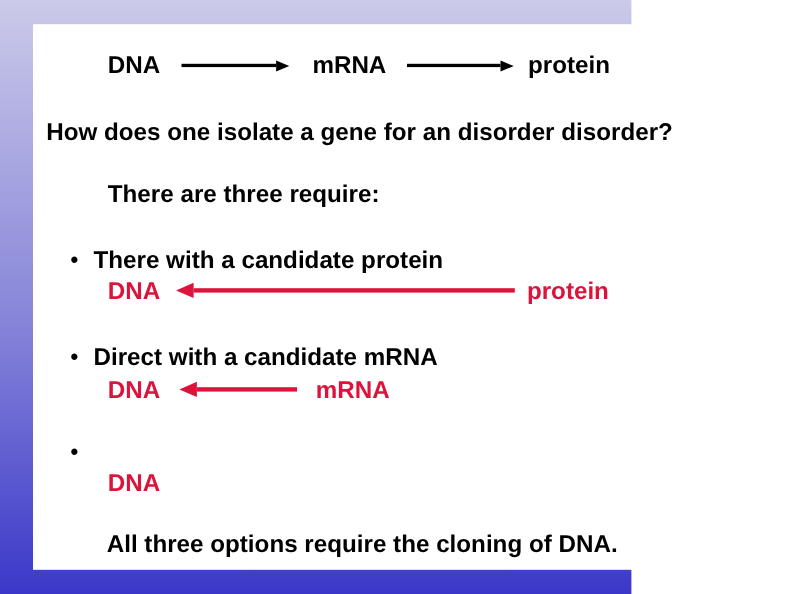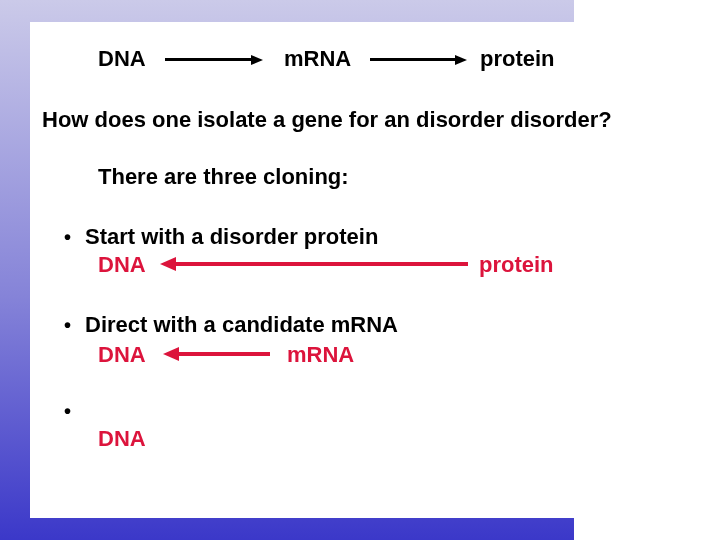--- a/index.html
+++ b/index.html
@@ -90,26 +90,26 @@
       <span class="t" style="left:254px">mRNA</span>
       <div class="arrow right" style="left:340px; top:11px; width:85px"></div>
       <span class="t" style="left:450px">protein</span>
     </div>
 
     <div class="row" style="top:86px">
       <span class="t" style="left:12px">How does one isolate a gene for an disorder disorder?</span>
     </div>
 
     <div class="row" style="top:143px">
-      <span class="t" style="left:68px">There are three cloning:</span>
+      <span class="t" style="left:68px">There are three require:</span>
     </div>
 
     <div class="row" style="top:203px">
       <span class="bullet-dot" style="left:34px">•</span>
-      <span class="t" style="left:55px">Start with a disorder protein</span>
+      <span class="t" style="left:55px">There with a candidate protein</span>
     </div>
     <div class="row" style="top:231px">
       <span class="t red" style="left:68px">DNA</span>
       <div class="arrow redline left" style="left:146px; top:9px; width:292px"></div>
       <span class="t red" style="left:449px">protein</span>
     </div>
 
     <div class="row" style="top:291px">
       <span class="bullet-dot" style="left:34px">•</span>
       <span class="t" style="left:55px">Direct with a candidate mRNA</span>
@@ -120,15 +120,18 @@
       <span class="t red" style="left:257px">mRNA</span>
     </div>
 
     <div class="row" style="top:377px">
       <span class="bullet-dot" style="left:34px">•</span>
     </div>
     <div class="row" style="top:405px">
       <span class="t red" style="left:68px">DNA</span>
     </div>
 
+    <div class="row" style="top:461px">
+      <span class="t" style="left:67px">All three options require the cloning of DNA.</span>
+    </div>
 
   </div>
 </div>
 
 </body></html>

